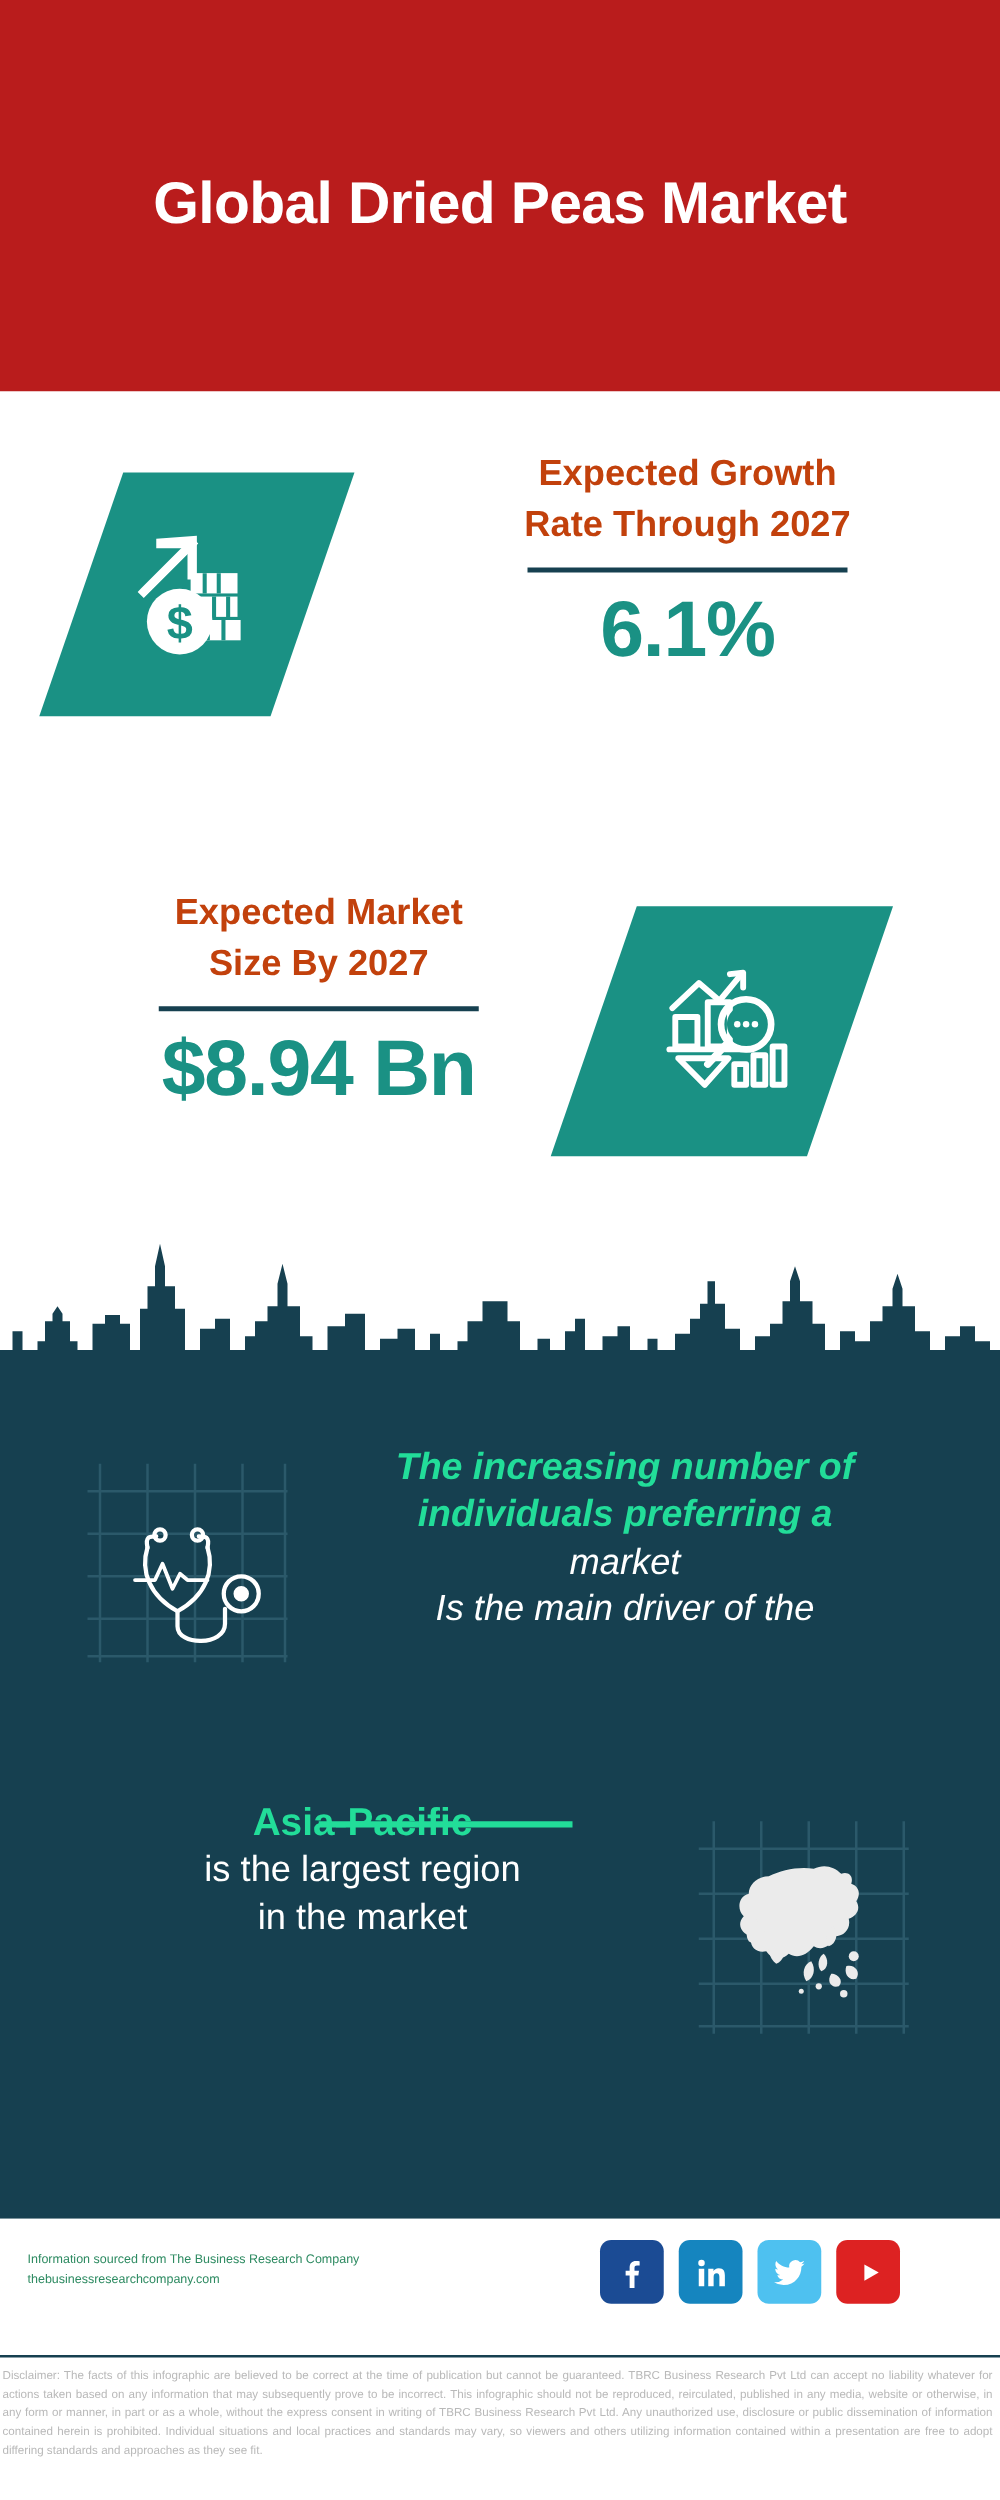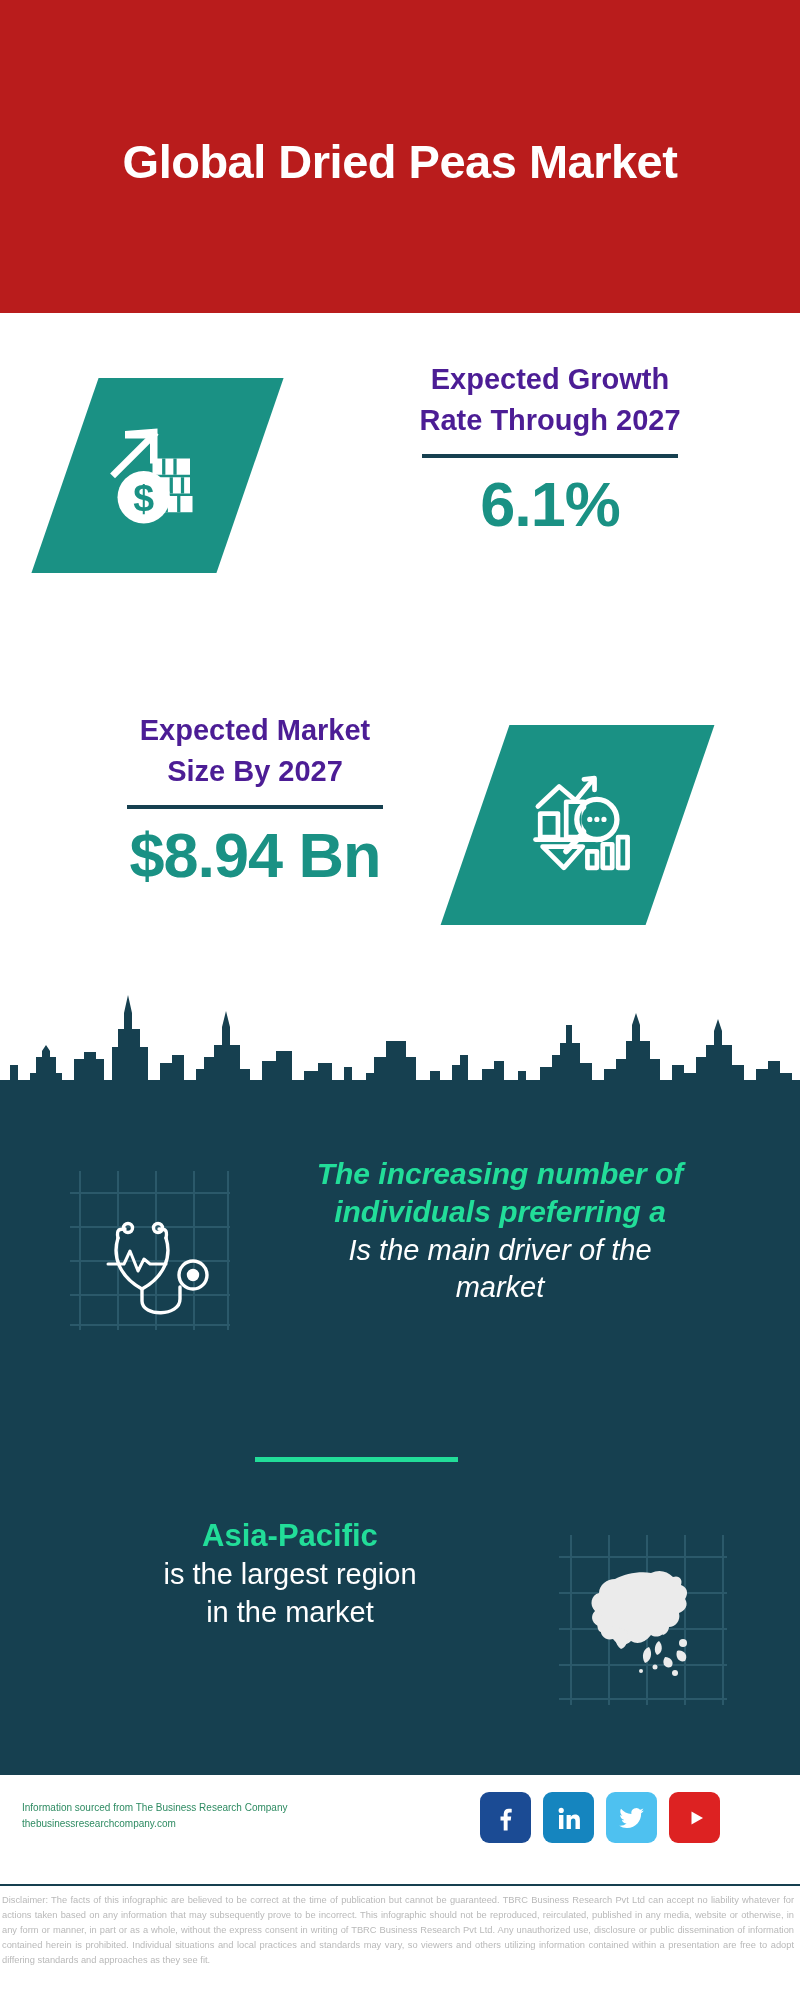--- a/index.html
+++ b/index.html
@@ -43,21 +43,21 @@
     width:100%;height:100%;
     display:flex;align-items:center;justify-content:center;
   }
   .growth-icon-box{
     left:65px;top:33px;width:185px;height:195px;
   }
   .growth-text{
     position:absolute;left:340px;top:14px;width:420px;text-align:center;
   }
   .kpi-label{
-    color:#4c1d95;
+    color:#c2410c;
     font-size:29px;
     line-height:1.4;
     font-weight:bold;
   }
   .rule-dark{
     width:256px;height:4px;background:#164050;margin:14px auto 6px auto;
   }
   .kpi-value{
     color:#1a9184;
     font-size:63px;
@@ -110,21 +110,21 @@
     line-height:1.3;
     font-weight:normal;
   }
   .rule-green{
     position:absolute;left:255px;top:1457px;
     width:203px;height:5px;background:#22dd99;
   }
 
   
   .region-row{
-    position:absolute;left:0;top:1516px;width:680px;height:250px;
+    position:absolute;left:0;top:1438px;width:680px;height:250px;
   }
   .region-text{
     position:absolute;left:30px;top:0;width:520px;text-align:center;
   }
   .region-accent{
     color:#22dd99;font-weight:bold;font-size:31px;line-height:1.3;
   }
   .region-icon{
     position:absolute;left:555px;top:15px;width:175px;height:175px;
   }
@@ -290,22 +290,22 @@
           <path d="M80 124 L80 136 C80 152, 118 152, 118 134 L118 122"></path>
           <circle cx="131" cy="110" r="14"></circle>
           <circle cx="131" cy="110" r="4.5" fill="#ffffff"></circle>
           <polyline points="46 99 62 99 68 86 76 106 82 94 88 99 104 99" stroke-width="3"></polyline>
         </g>
       </svg>
     </div>
     <div class="driver-text">
       <div class="accent-line">The increasing number of</div>
       <div class="accent-line">individuals preferring a</div>
+      <div class="white-line">market</div>
       <div class="white-line">Is the main driver of the</div>
-      <div class="white-line">market</div>
     </div>
   </div>
   <div class="rule-green"></div>
 
   <div class="region-row">
     <div class="region-text">
       <div class="region-accent">Asia-Pacific</div>
       <div class="white-line">is the largest region</div>
       <div class="white-line">in the market</div>
     </div>

